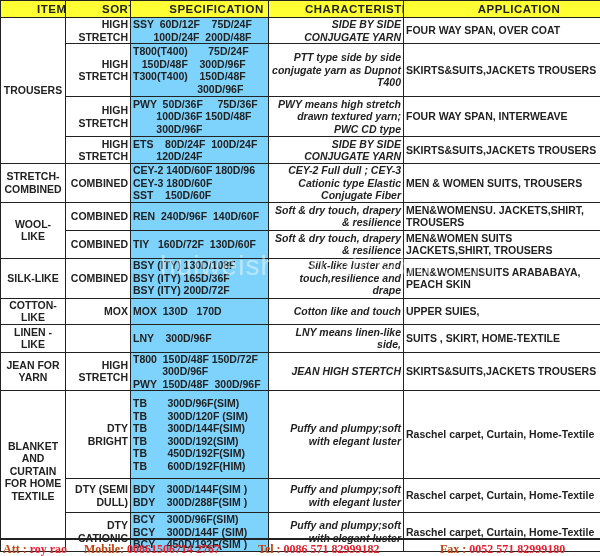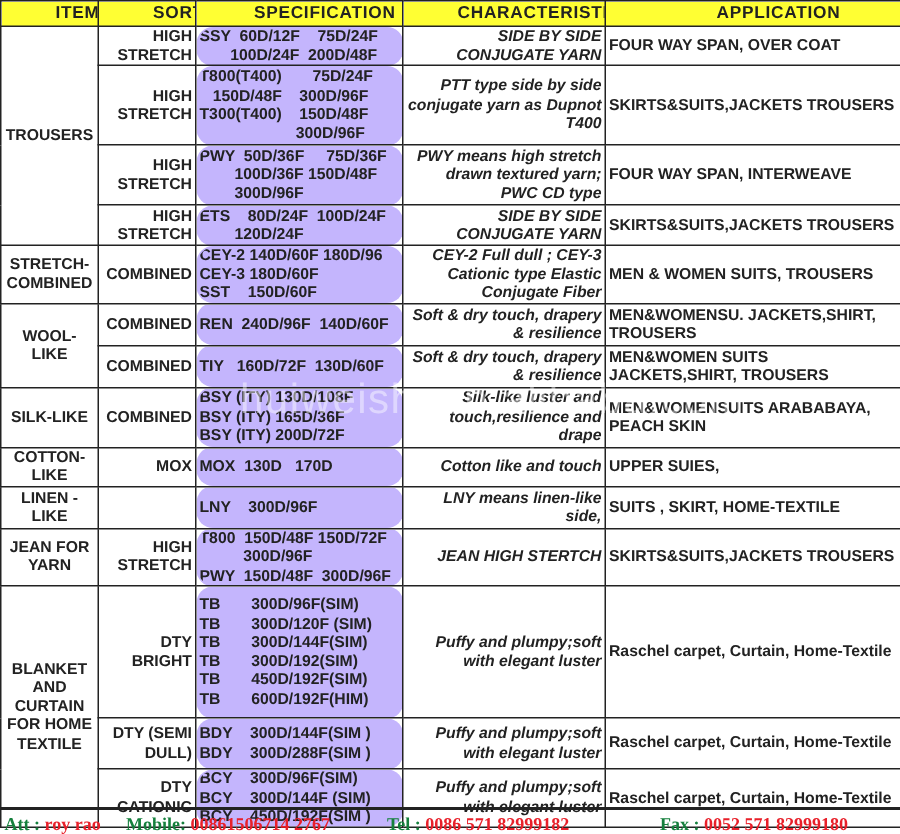--- a/index.html
+++ b/index.html
@@ -2,26 +2,26 @@
 <html><head>
 <meta charset="utf-8">
 <style>
   html, body { margin: 0; padding: 0; background: #ffffff; }
   body { width: 600px; height: 556px; overflow: hidden; position: relative; font-family: "Liberation Sans", sans-serif; }
   table.spec { border-collapse: collapse; table-layout: fixed; width: 600px; position: absolute; left: 0; top: 0; }
   table.spec td, table.spec th { border: 1px solid #222; padding: 0 2px; font-size: 10.5px; font-weight: bold; color: #222; line-height: 12.5px; overflow: hidden; vertical-align: middle; }
   table.spec th { background: #ffff33; font-size: 11.5px; letter-spacing: 0.5px; height: 16px; text-align: center; padding-left: 36px; }
   td.item { color: #e8202a; text-align: center; font-size: 9.5px; }
   td.sort { text-align: right; font-size: 10.5px; }
-  td.spec { background: #c4b5fd; white-space: pre; font-size: 10.5px; color: #1a1a1a; padding-left: 2px; vertical-align: top; border-radius: 11px; }
+  td.spec { background: #7dd3fc; white-space: pre; font-size: 10.5px; color: #1a1a1a; padding-left: 2px; vertical-align: top; }
   td.char { text-align: right; vertical-align: top; font-style: italic; }
   td.app { text-align: left; padding-left: 4px; }
   .line { display: block; }
   .footer { position: absolute; left: 0; top: 538px; width: 600px; height: 18px; border-top: 2px solid #222; font-family: "Liberation Serif", serif; font-weight: bold; font-size: 12px; line-height: 16px; }
-  .footer span.k { color: #15803d; }
+  .footer span.k { color: #c2410c; }
   .footer span.v { color: #e8202a; }
   .fcell { position: absolute; top: 1px; white-space: nowrap; }
   .watermark { position: absolute; left: 160px; top: 250px; font-size: 28px; color: rgba(255,255,255,0.45); font-family: "Liberation Sans", sans-serif; pointer-events: none; letter-spacing: 1px; }
 </style>
 </head>
 <body>
 
 <table class="spec">
   <colgroup>
     <col style="width:65px">

